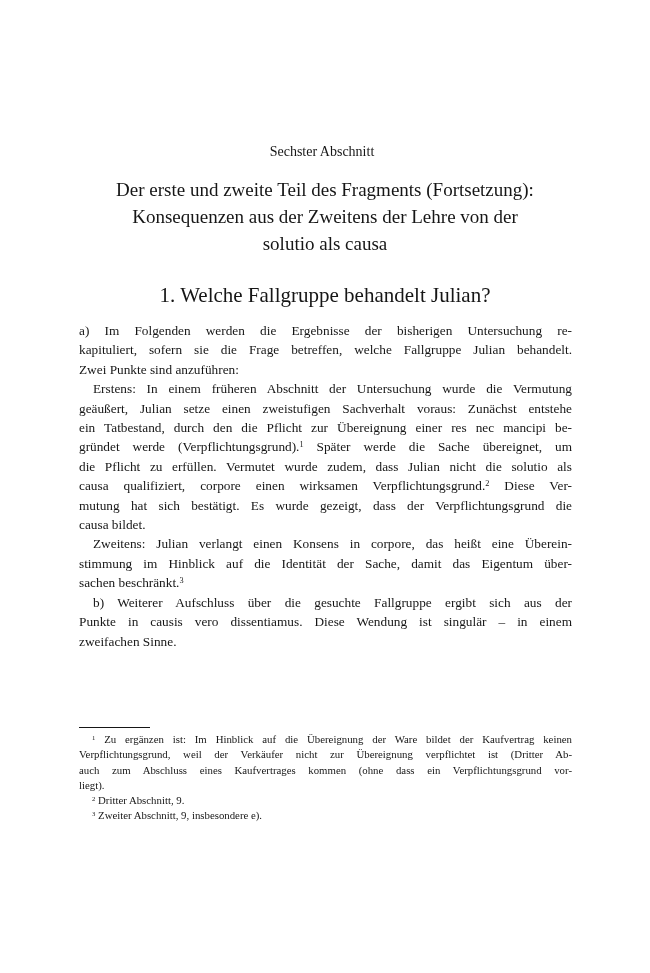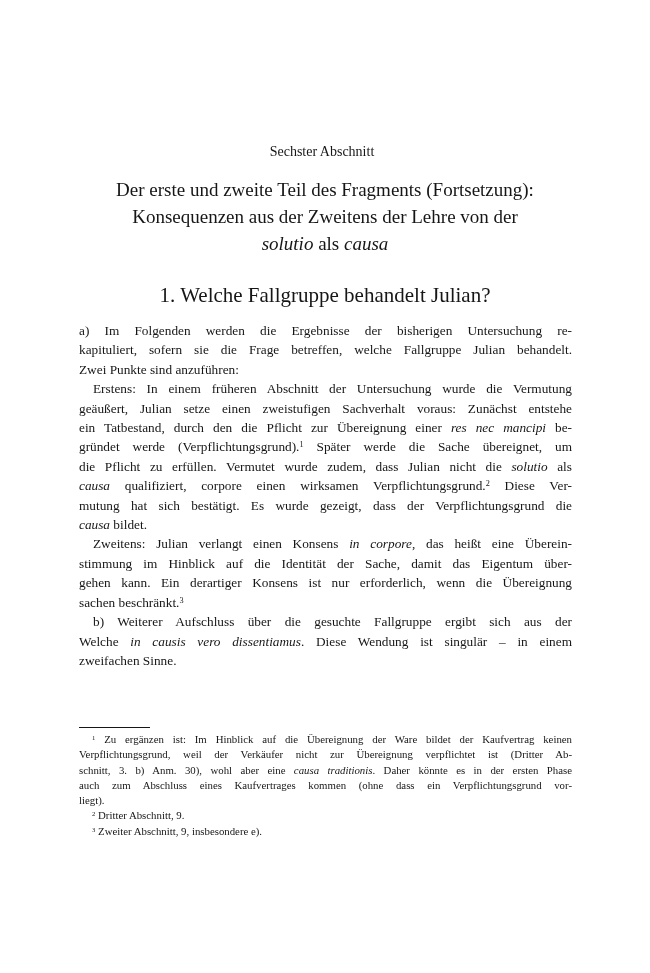--- a/index.html
+++ b/index.html
@@ -49,21 +49,21 @@
     border-top: 1px solid #161616;
     height: 0;
   }
   .footnotes {
     position: absolute;
     top: 732px; left: 79px; width: 493px;
     font-size: 10.8px;
     line-height: 15.3px;
   }
   .footnotes .ind { text-indent: 13px; }
-  .it { font-style: italic; }
+  .it { }
   .sup {
     font-size: 0.62em;
     position: relative;
     top: -0.48em;
     line-height: 0;
   }
 </style>
 </head>
 <body>
 
@@ -87,35 +87,33 @@
         <div class="line just"><span>ein Tatbestand, durch den die Pflicht zur Übereignung einer </span><span class="it">res nec mancipi</span><span> be-</span></div>
         <div class="line just"><span>gründet werde (Verpflichtungsgrund).</span><span class="sup">1</span><span> Später werde die Sache übereignet, um</span></div>
         <div class="line just"><span>die Pflicht zu erfüllen. Vermutet wurde zudem, dass Julian nicht die </span><span class="it">solutio</span><span> als</span></div>
         <div class="line just"><span class="it">causa</span><span> qualifiziert, corpore einen wirksamen Verpflichtungsgrund.</span><span class="sup">2</span><span> Diese Ver-</span></div>
         <div class="line just"><span>mutung hat sich bestätigt. Es wurde gezeigt, dass der Verpflichtungsgrund die</span></div>
         <div class="line"><span class="it">causa</span><span> bildet.</span></div>
       </div>
       <div class="paragraph">
         <div class="line just ind"><span>Zweitens: Julian verlangt einen Konsens </span><span class="it">in corpore</span><span>, das heißt eine Überein-</span></div>
         <div class="line just"><span>stimmung im Hinblick auf die Identität der Sache, damit das Eigentum über-</span></div>
-        <div class="line just"><span>gehen kann. Ein derartiger Konsens ist nur erforderlich, wenn die Übereignung</span></div>
         <div class="line"><span>sachen beschränkt.</span><span class="sup">3</span></div>
       </div>
       <div class="paragraph">
         <div class="line just ind"><span>b) Weiterer Aufschluss über die gesuchte Fallgruppe ergibt sich aus der</span></div>
-        <div class="line just"><span>Welche </span><span class="it">in causis vero dissentiamus</span><span>. Diese Wendung ist singulär – in einem</span></div>
+        <div class="line just"><span>Punkte </span><span class="it">in causis vero dissentiamus</span><span>. Diese Wendung ist singulär – in einem</span></div>
         <div class="line"><span>zweifachen Sinne.</span></div>
       </div>
     </div>
   <div class="footnote-separator"></div>
   <div class="footnotes" id="footnotes">
       <div class="footnote">
         <div class="line just ind"><span class="sup">1</span><span> Zu ergänzen ist: Im Hinblick auf die Übereignung der Ware bildet der Kaufvertrag keinen</span></div>
         <div class="line just"><span>Verpflichtungsgrund, weil der Verkäufer nicht zur Übereignung verpflichtet ist (Dritter Ab-</span></div>
-        <div class="line just"><span>schnitt, 3. b) Anm. 30), wohl aber eine </span><span class="it">causa traditionis</span><span>. Daher könnte es in der ersten Phase</span></div>
         <div class="line just"><span>auch zum Abschluss eines Kaufvertrages kommen (ohne dass ein Verpflichtungsgrund vor-</span></div>
         <div class="line"><span>liegt).</span></div>
       </div>
       <div class="footnote">
         <div class="line ind"><span class="sup">2</span><span> Dritter Abschnitt, 9.</span></div>
       </div>
       <div class="footnote">
         <div class="line ind"><span class="sup">3</span><span> Zweiter Abschnitt, 9, insbesondere e).</span></div>
       </div>
     </div>

